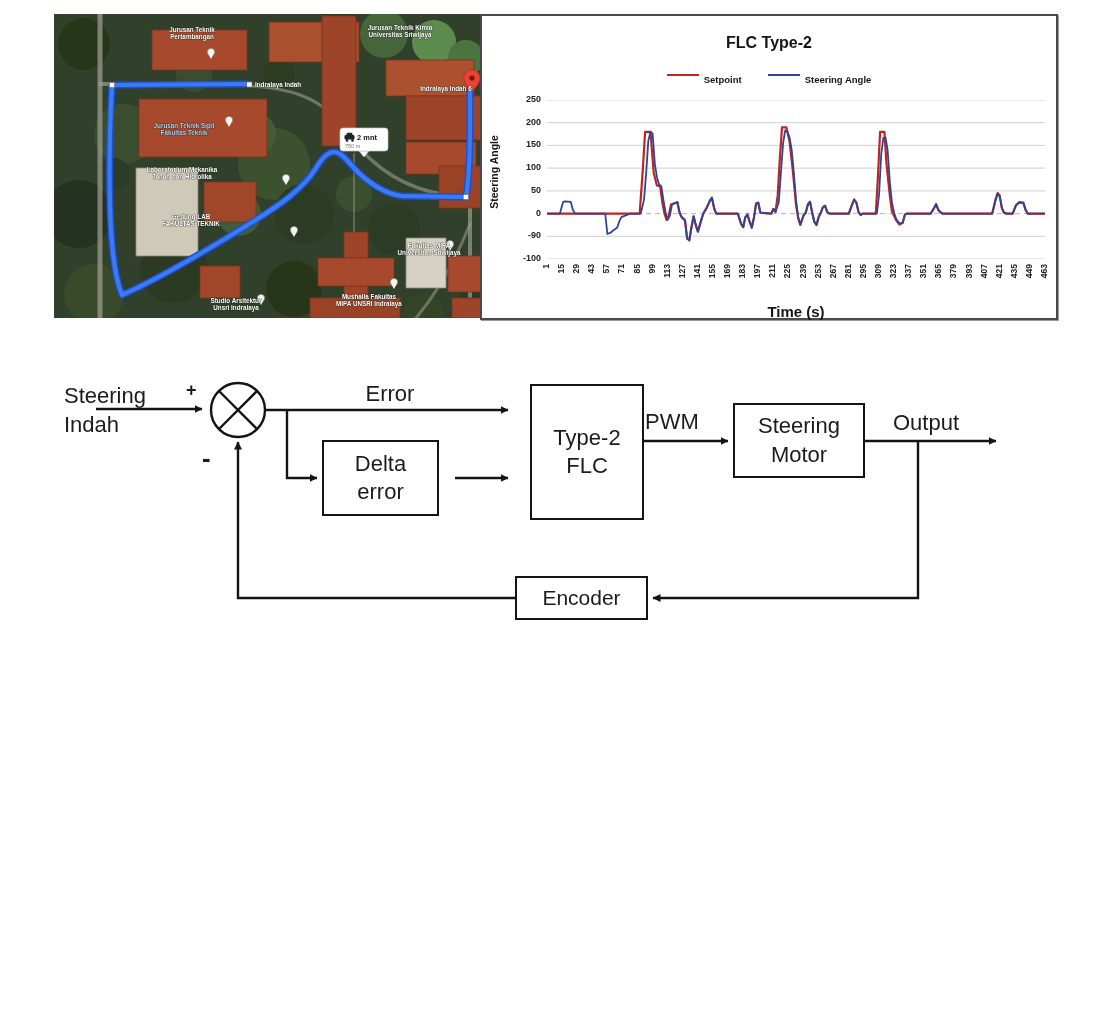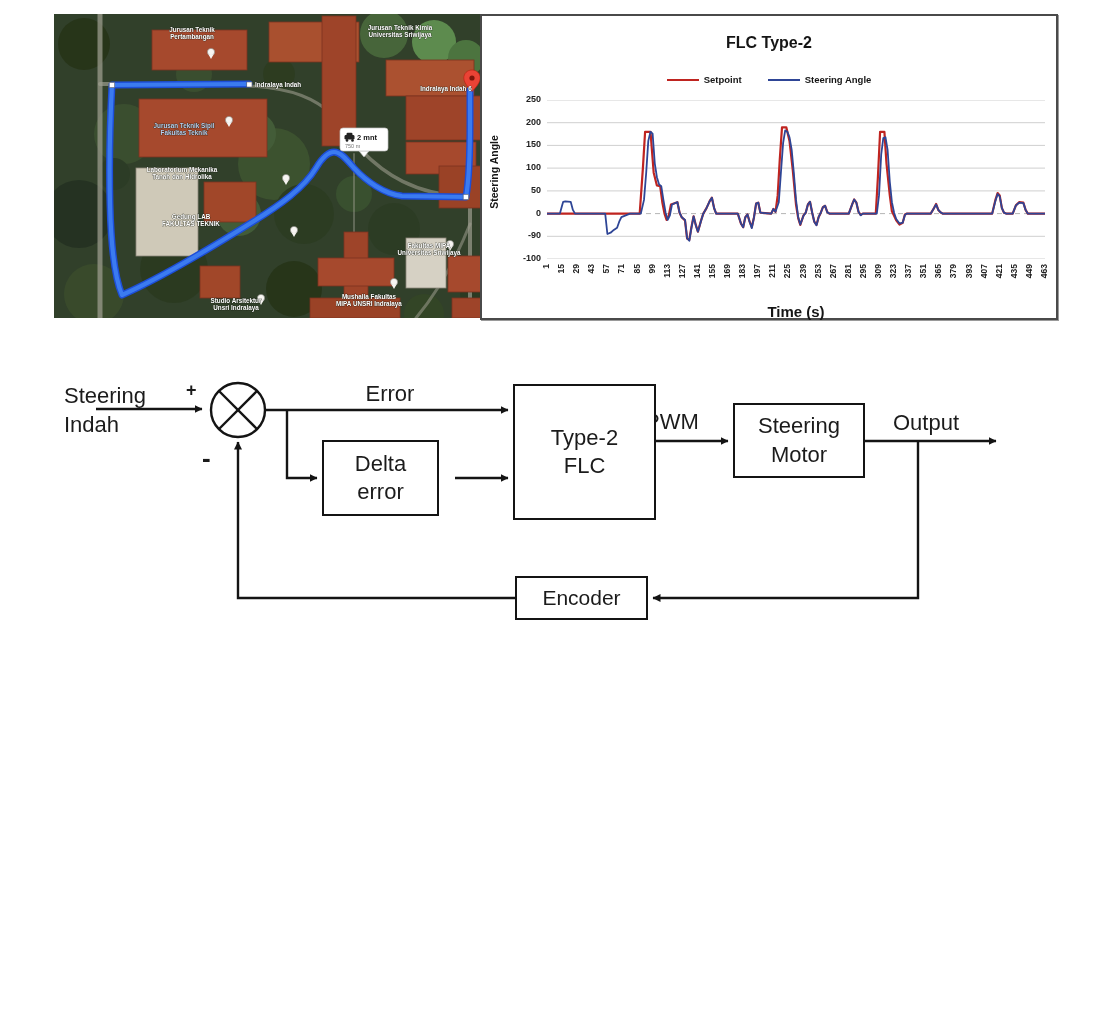--- a/index.html
+++ b/index.html
@@ -13,21 +13,21 @@
              paint-order:stroke;stroke:rgba(20,25,15,.85);stroke-width:.7px;}
   .map-label.blue{fill:#b9d0ee;}
   .bubble-main{font-size:7.5px;font-weight:700;fill:#111;stroke:none;}
   .bubble-sub{font-size:5.5px;fill:#777;stroke:none;}
 
   #chart{position:absolute;left:480px;top:14px;width:578px;height:306px;
          background:#fff;border:2px solid #4a4a4a;box-shadow:1px 1px 0 #9a9a9a;box-sizing:border-box;}
   #chart-title{position:absolute;left:0;top:18px;width:100%;text-align:center;
                font-size:16px;font-weight:700;color:#151515;}
   #legend{position:absolute;left:0;top:58px;width:100%;display:flex;justify-content:center;gap:26px;}
-  .legend-item{display:flex;align-items:center;gap:5px;font-size:9.5px;font-weight:700;color:#151515;}
+  .legend-item{display:flex;align-items:flex-start;gap:5px;font-size:9.5px;font-weight:700;color:#151515;}
   .legend-line{display:inline-block;width:32px;height:0;border-top:2px solid;}
   .legend-line.red{border-color:#bf2420;}
   .legend-line.blue{border-color:#2e4596;}
   #ylabel{position:absolute;left:-58px;top:150px;width:140px;text-align:center;
           transform:rotate(-90deg);font-size:10.5px;font-weight:700;color:#151515;}
   #plot-svg{position:absolute;left:65px;top:84px;}
   .ytick{position:absolute;width:34px;text-align:right;font-size:9px;font-weight:700;color:#222;}
   .xtick{position:absolute;font-size:8.5px;font-weight:700;color:#222;
          writing-mode:vertical-rl;transform:rotate(180deg);white-space:nowrap;}
   #xlabel{position:absolute;left:65px;top:287px;width:498px;text-align:center;
@@ -291,21 +291,21 @@
   <div class="sign" style="left:186px;top:5px;font-size:18px;">+</div>
   <div class="sign" style="left:202px;top:68px;font-size:26px;">-</div>
   <div class="diag-text" style="left:345px;top:4px;width:90px;text-align:center;">Error</div>
   <div class="diag-text" style="left:645px;top:32px;">PWM</div>
   <div class="diag-text" style="left:893px;top:33px;">Output</div>
 
   <div class="blk" style="left:322px;top:65px;width:117px;height:76px;">
     <span>Delta</span>
     <span>error</span>
   </div>
-  <div class="blk" style="left:513px;top:9px;width:143px;height:136px;">
+  <div class="blk" style="left:530px;top:9px;width:114px;height:136px;">
     <span>Type-2</span>
     <span>FLC</span>
   </div>
   <div class="blk" style="left:733px;top:28px;width:132px;height:75px;">
     <span>Steering</span>
     <span>Motor</span>
   </div>
   <div class="blk" style="left:515px;top:201px;width:133px;height:44px;font-size:21px;">
     <span>Encoder</span>
   </div>

